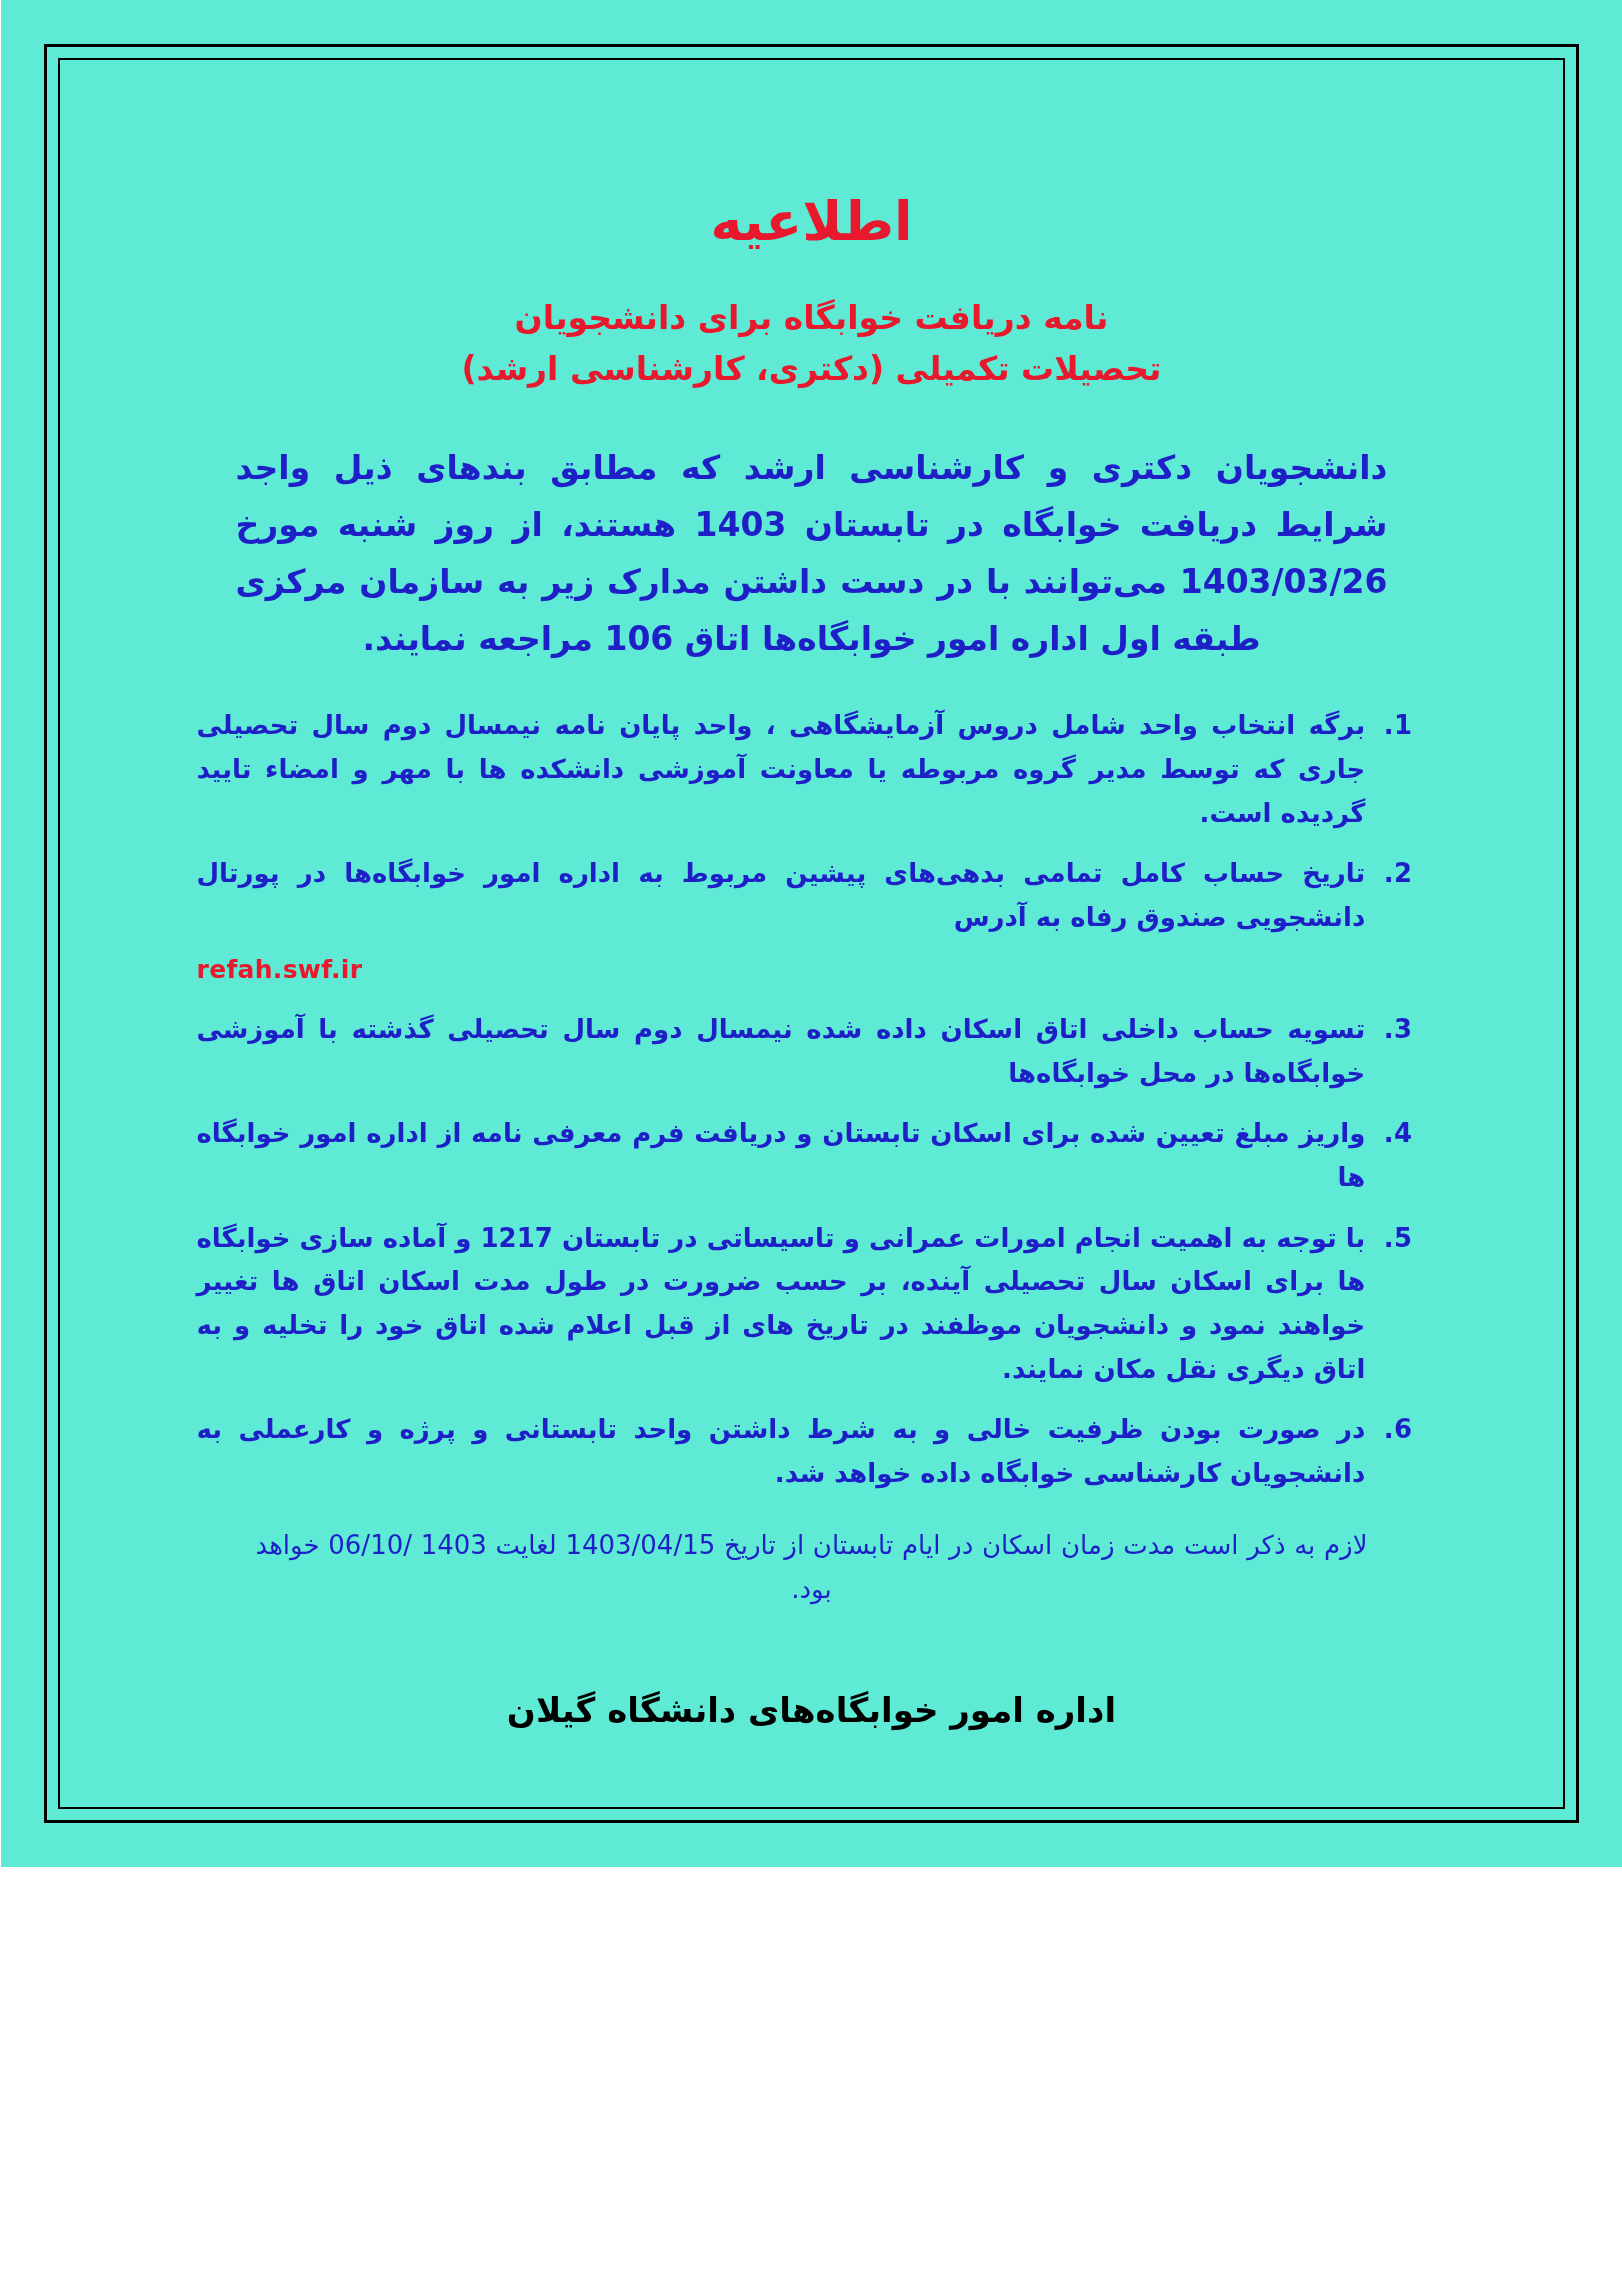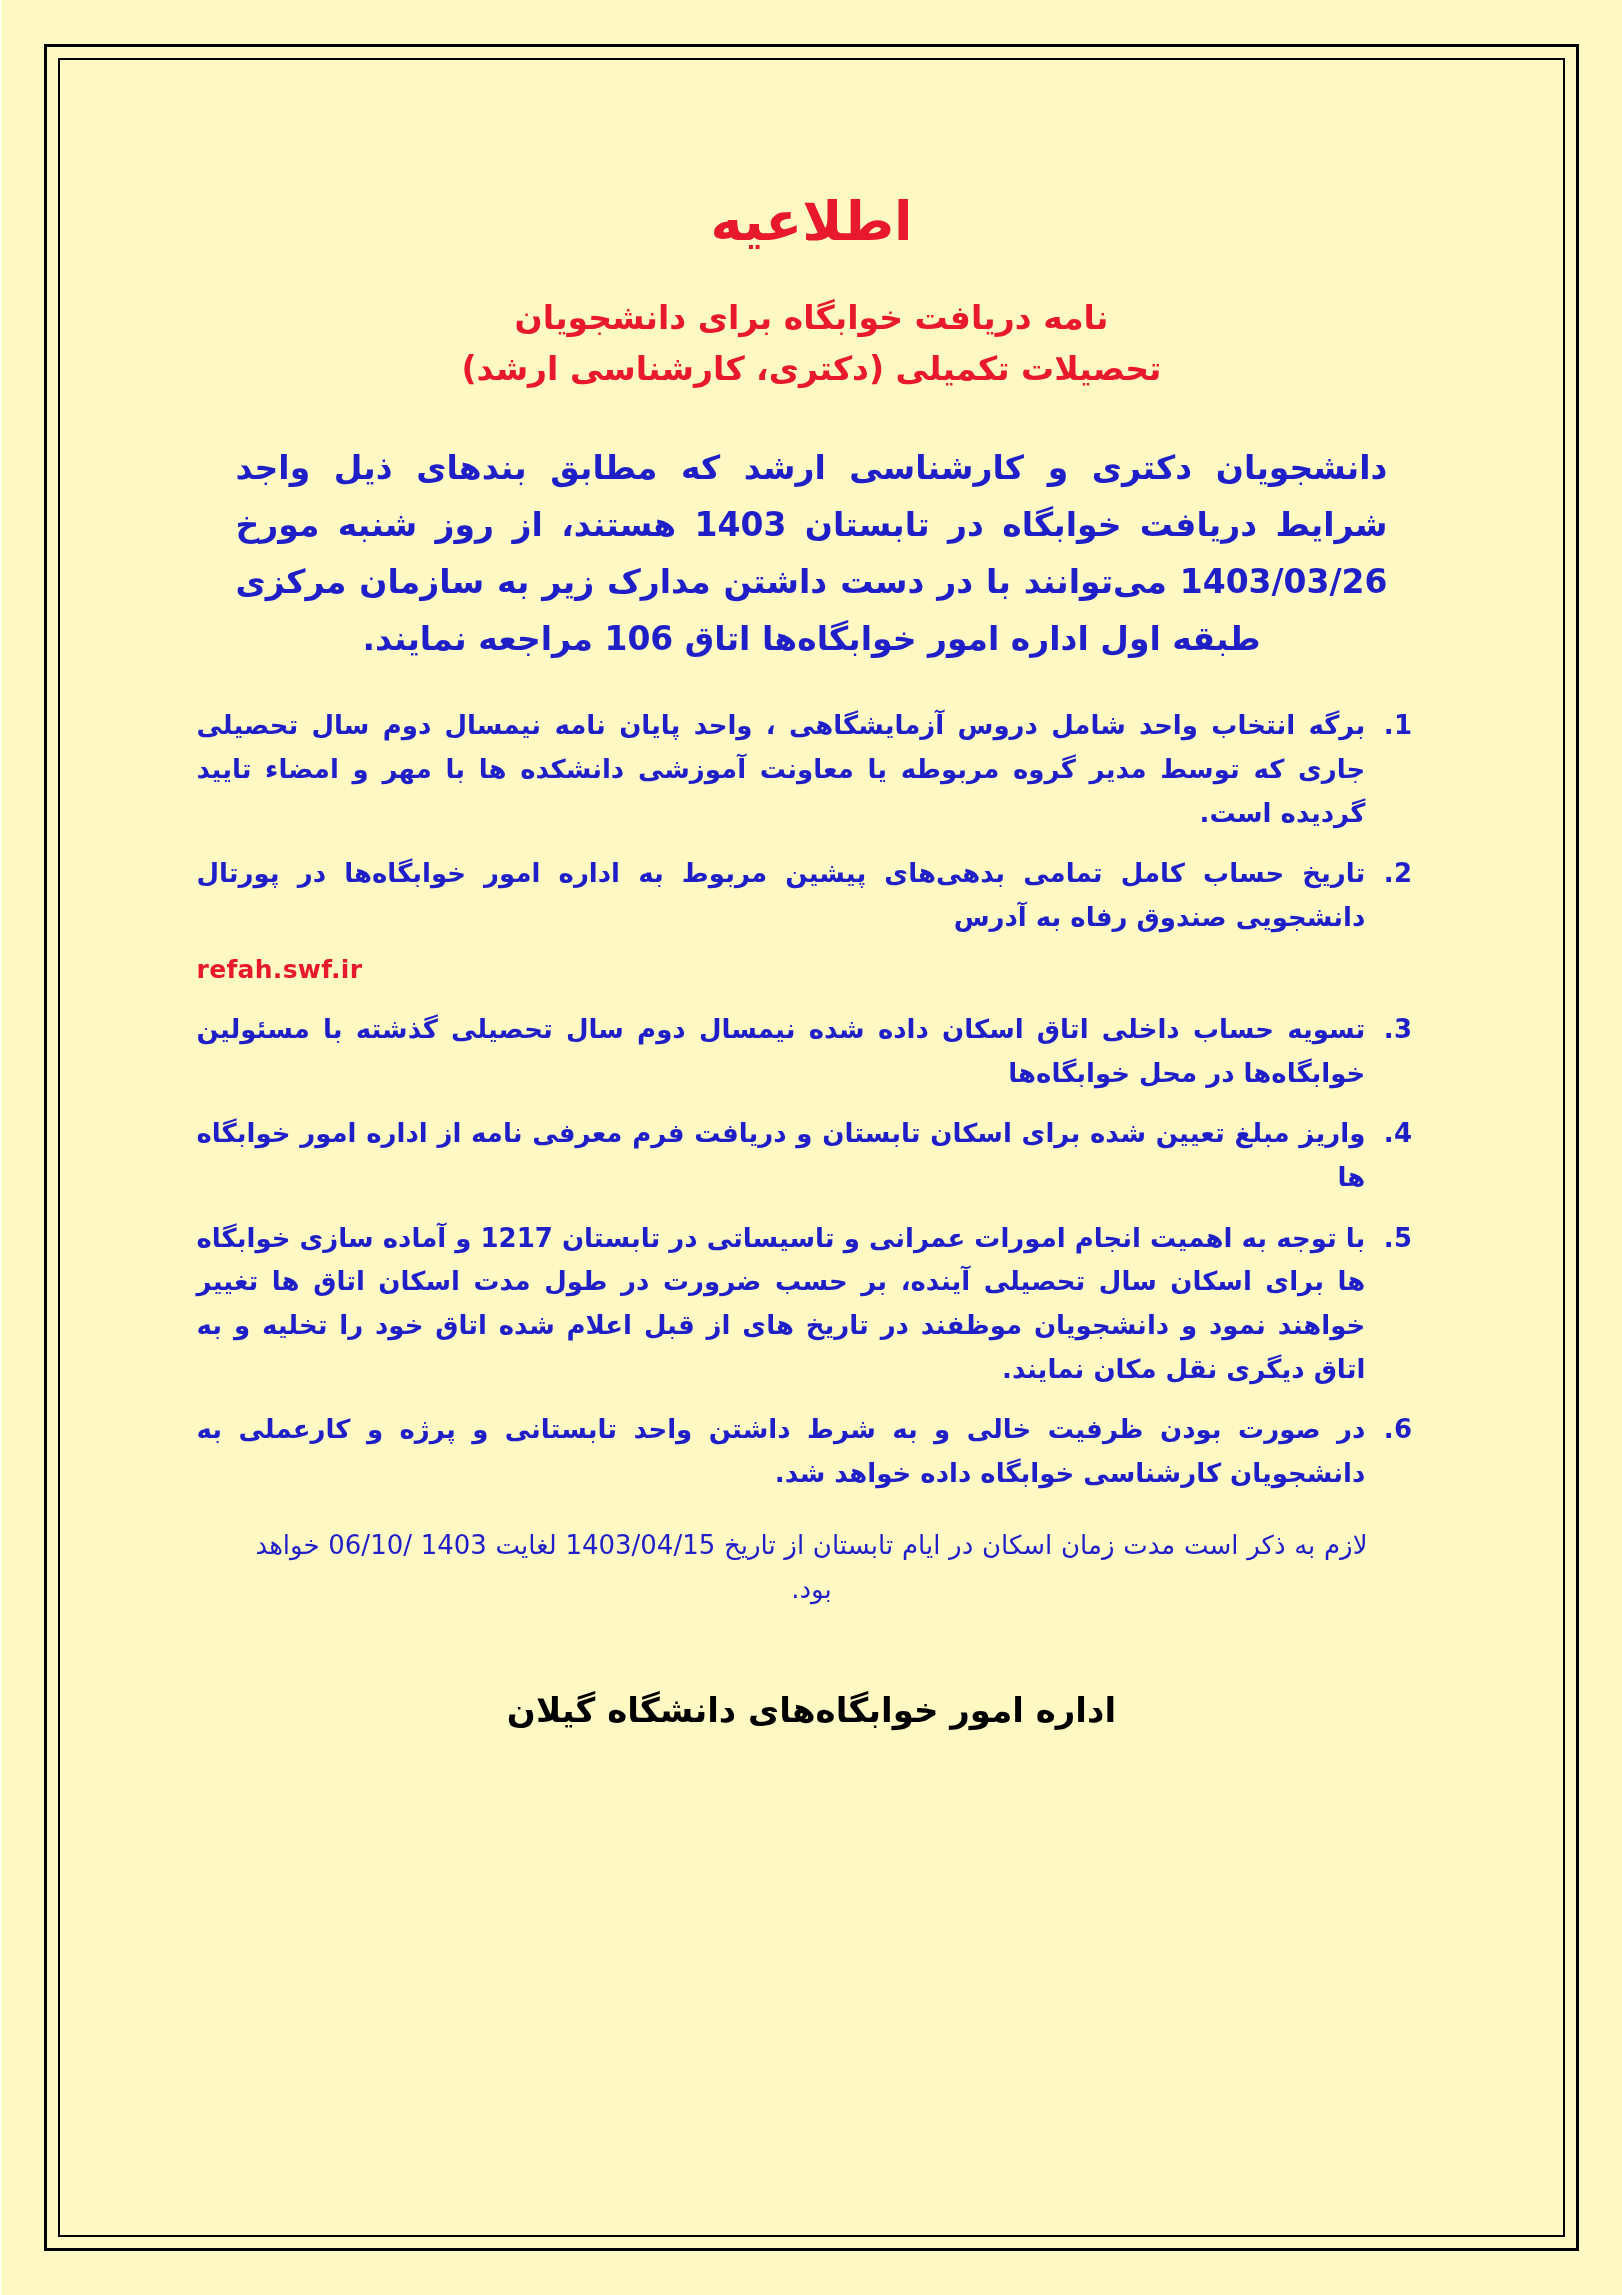--- a/index.html
+++ b/index.html
@@ -9,22 +9,22 @@
   }
   body {
     width: 1623px;
     height: 2295px;
     font-family: "DejaVu Sans", "Liberation Sans", sans-serif;
     -webkit-font-smoothing: antialiased;
   }
   .page {
     position: relative;
     width: 1623px;
-    height: 2295px;
-    background: #fef9c3;
+    height: 1867px;
+    background: #5eead4;
     box-sizing: border-box;
     padding: 29px 46px;
   }
   
   .frame-outer {
     position: absolute;
     top: 44px;
     right: 44px;
     left: 44px;
     bottom: 44px;
@@ -154,21 +154,21 @@
 
     <ol class="items">
       <li>
         <span>برگه انتخاب واحد شامل دروس آزمایشگاهی ، واحد پایان نامه نیمسال دوم سال تحصیلی جاری که توسط مدیر گروه مربوطه یا معاونت آموزشی دانشکده ها با مهر و امضاء تایید گردیده است.</span>
       </li>
       <li>
         <span>تاریخ حساب کامل تمامی بدهی‌های پیشین مربوط به اداره امور خوابگاه‌ها در پورتال دانشجویی صندوق رفاه به آدرس</span>
         <a class="link" href="#">refah.swf.ir</a>
       </li>
       <li>
-        <span>تسویه حساب داخلی اتاق اسکان داده شده نیمسال دوم سال تحصیلی گذشته با مسئولین خوابگاه‌ها در محل خوابگاه‌ها</span>
+        <span>تسویه حساب داخلی اتاق اسکان داده شده نیمسال دوم سال تحصیلی گذشته با آموزشی خوابگاه‌ها در محل خوابگاه‌ها</span>
       </li>
       <li>
         <span>واریز مبلغ تعیین شده برای اسکان تابستان و دریافت فرم معرفی نامه از اداره امور خوابگاه ها</span>
       </li>
       <li>
         <span>با توجه به اهمیت انجام امورات عمرانی و تاسیساتی در تابستان 1217 و آماده سازی خوابگاه ها برای اسکان سال تحصیلی آینده، بر حسب ضرورت در طول مدت اسکان اتاق ها تغییر خواهند نمود و دانشجویان موظفند در تاریخ های از قبل اعلام شده اتاق خود را تخلیه و به اتاق دیگری نقل مکان نمایند.</span>
       </li>
       <li>
         <span>در صورت بودن ظرفیت خالی و به شرط داشتن واحد تابستانی و پرژه و کارعملی به دانشجویان کارشناسی خوابگاه داده خواهد شد.</span>
       </li>

